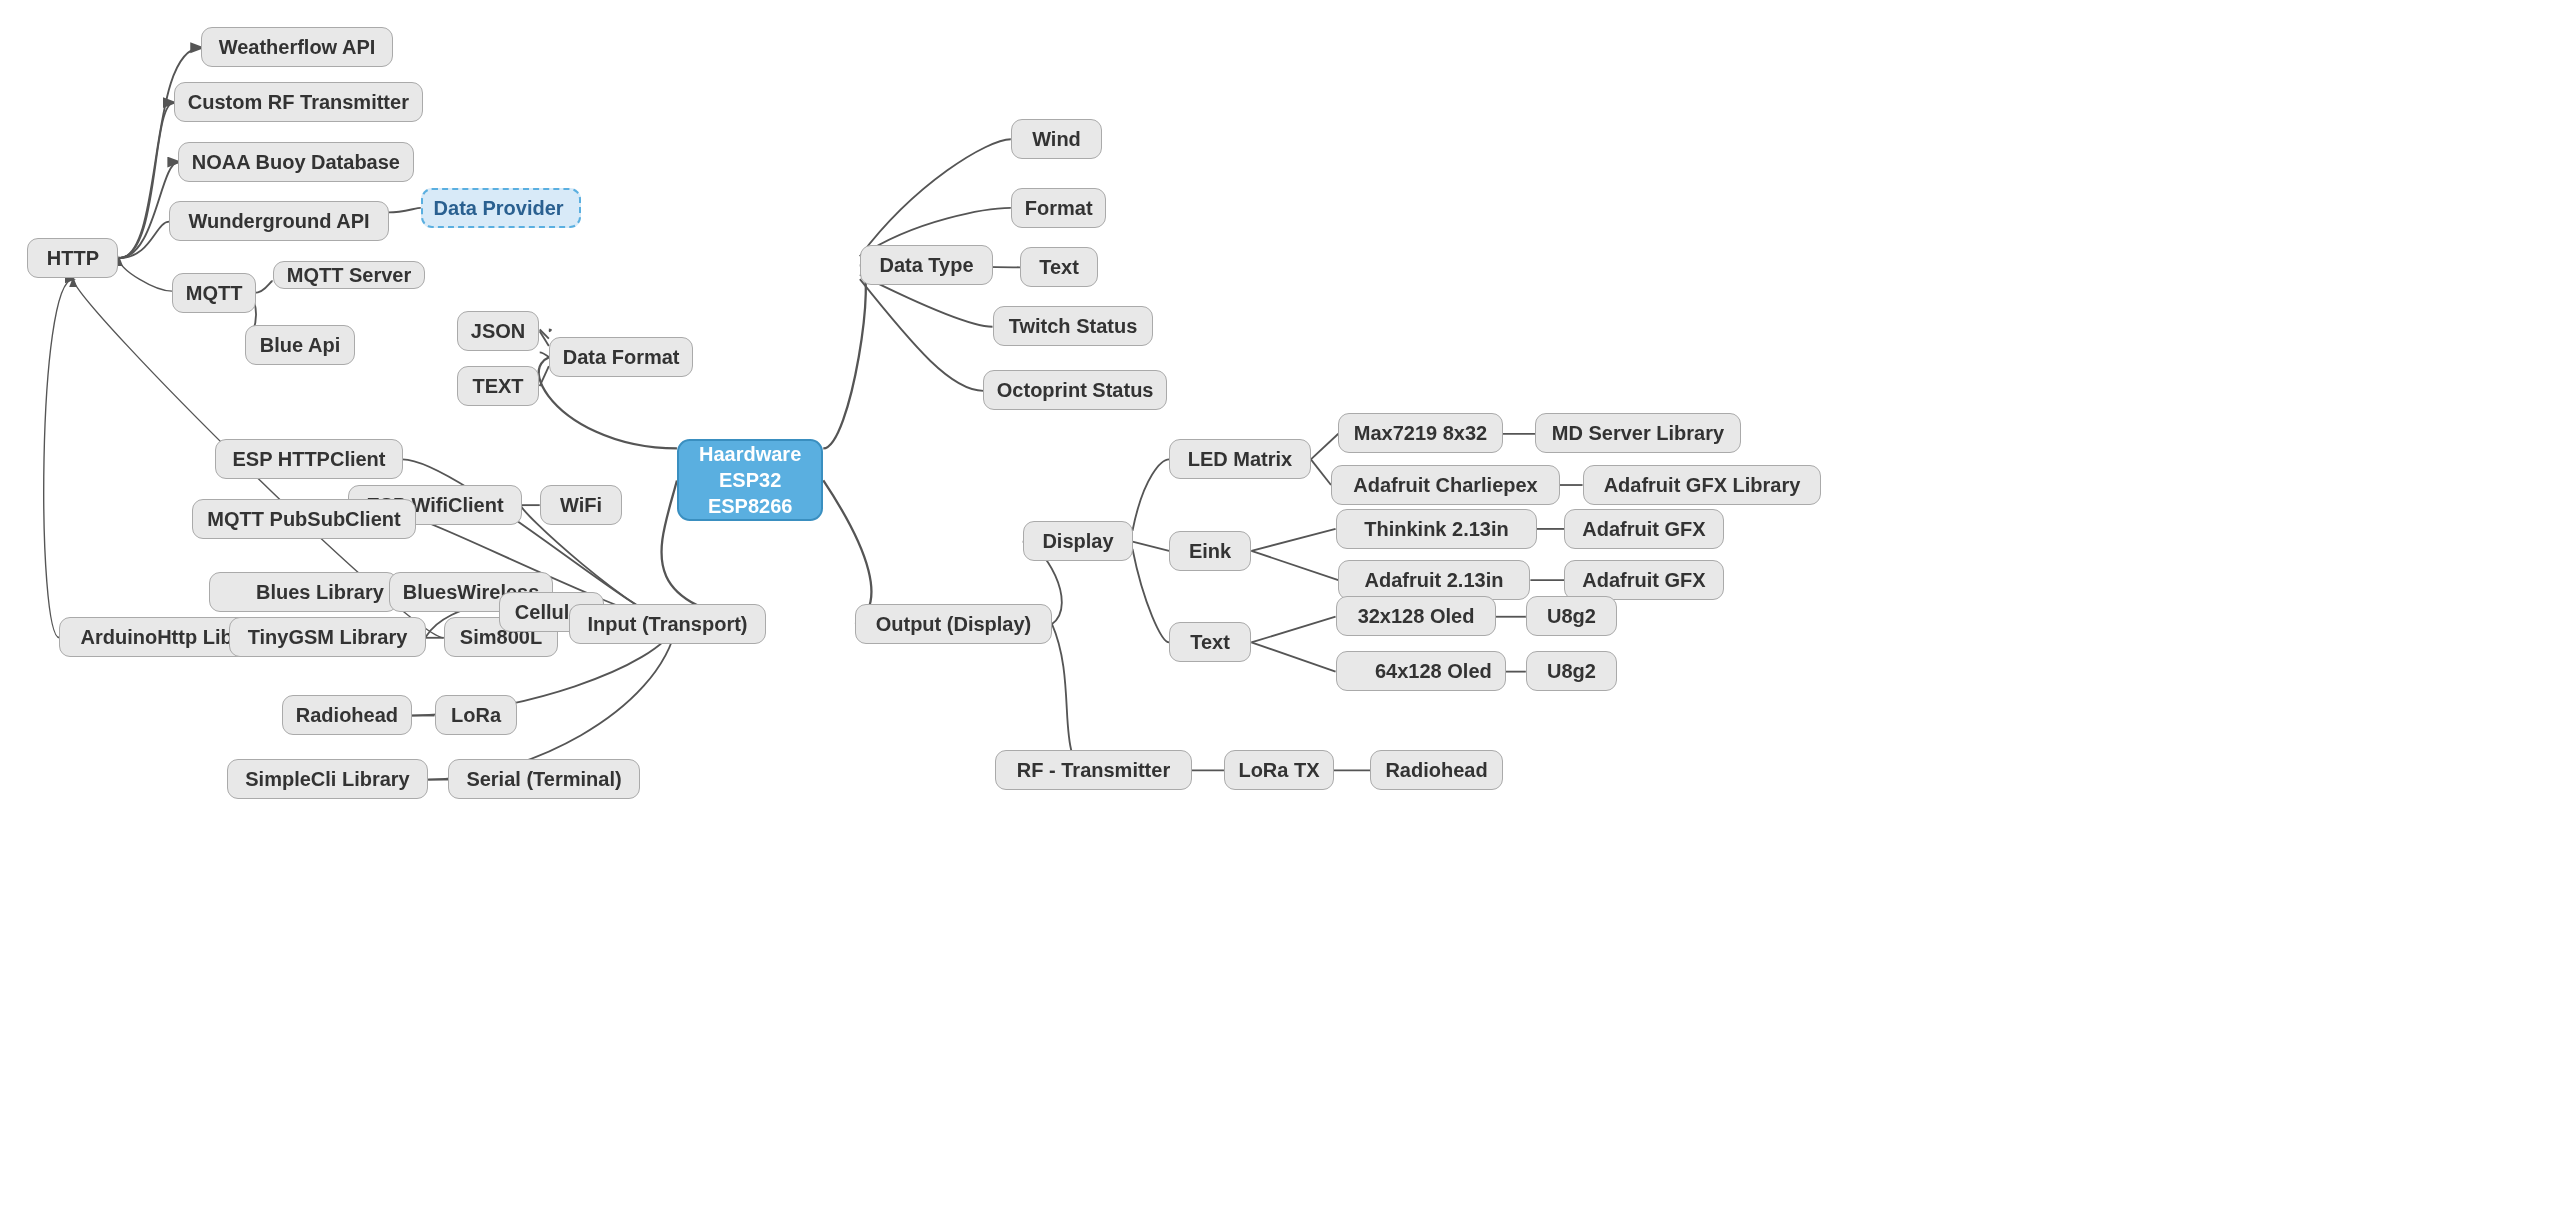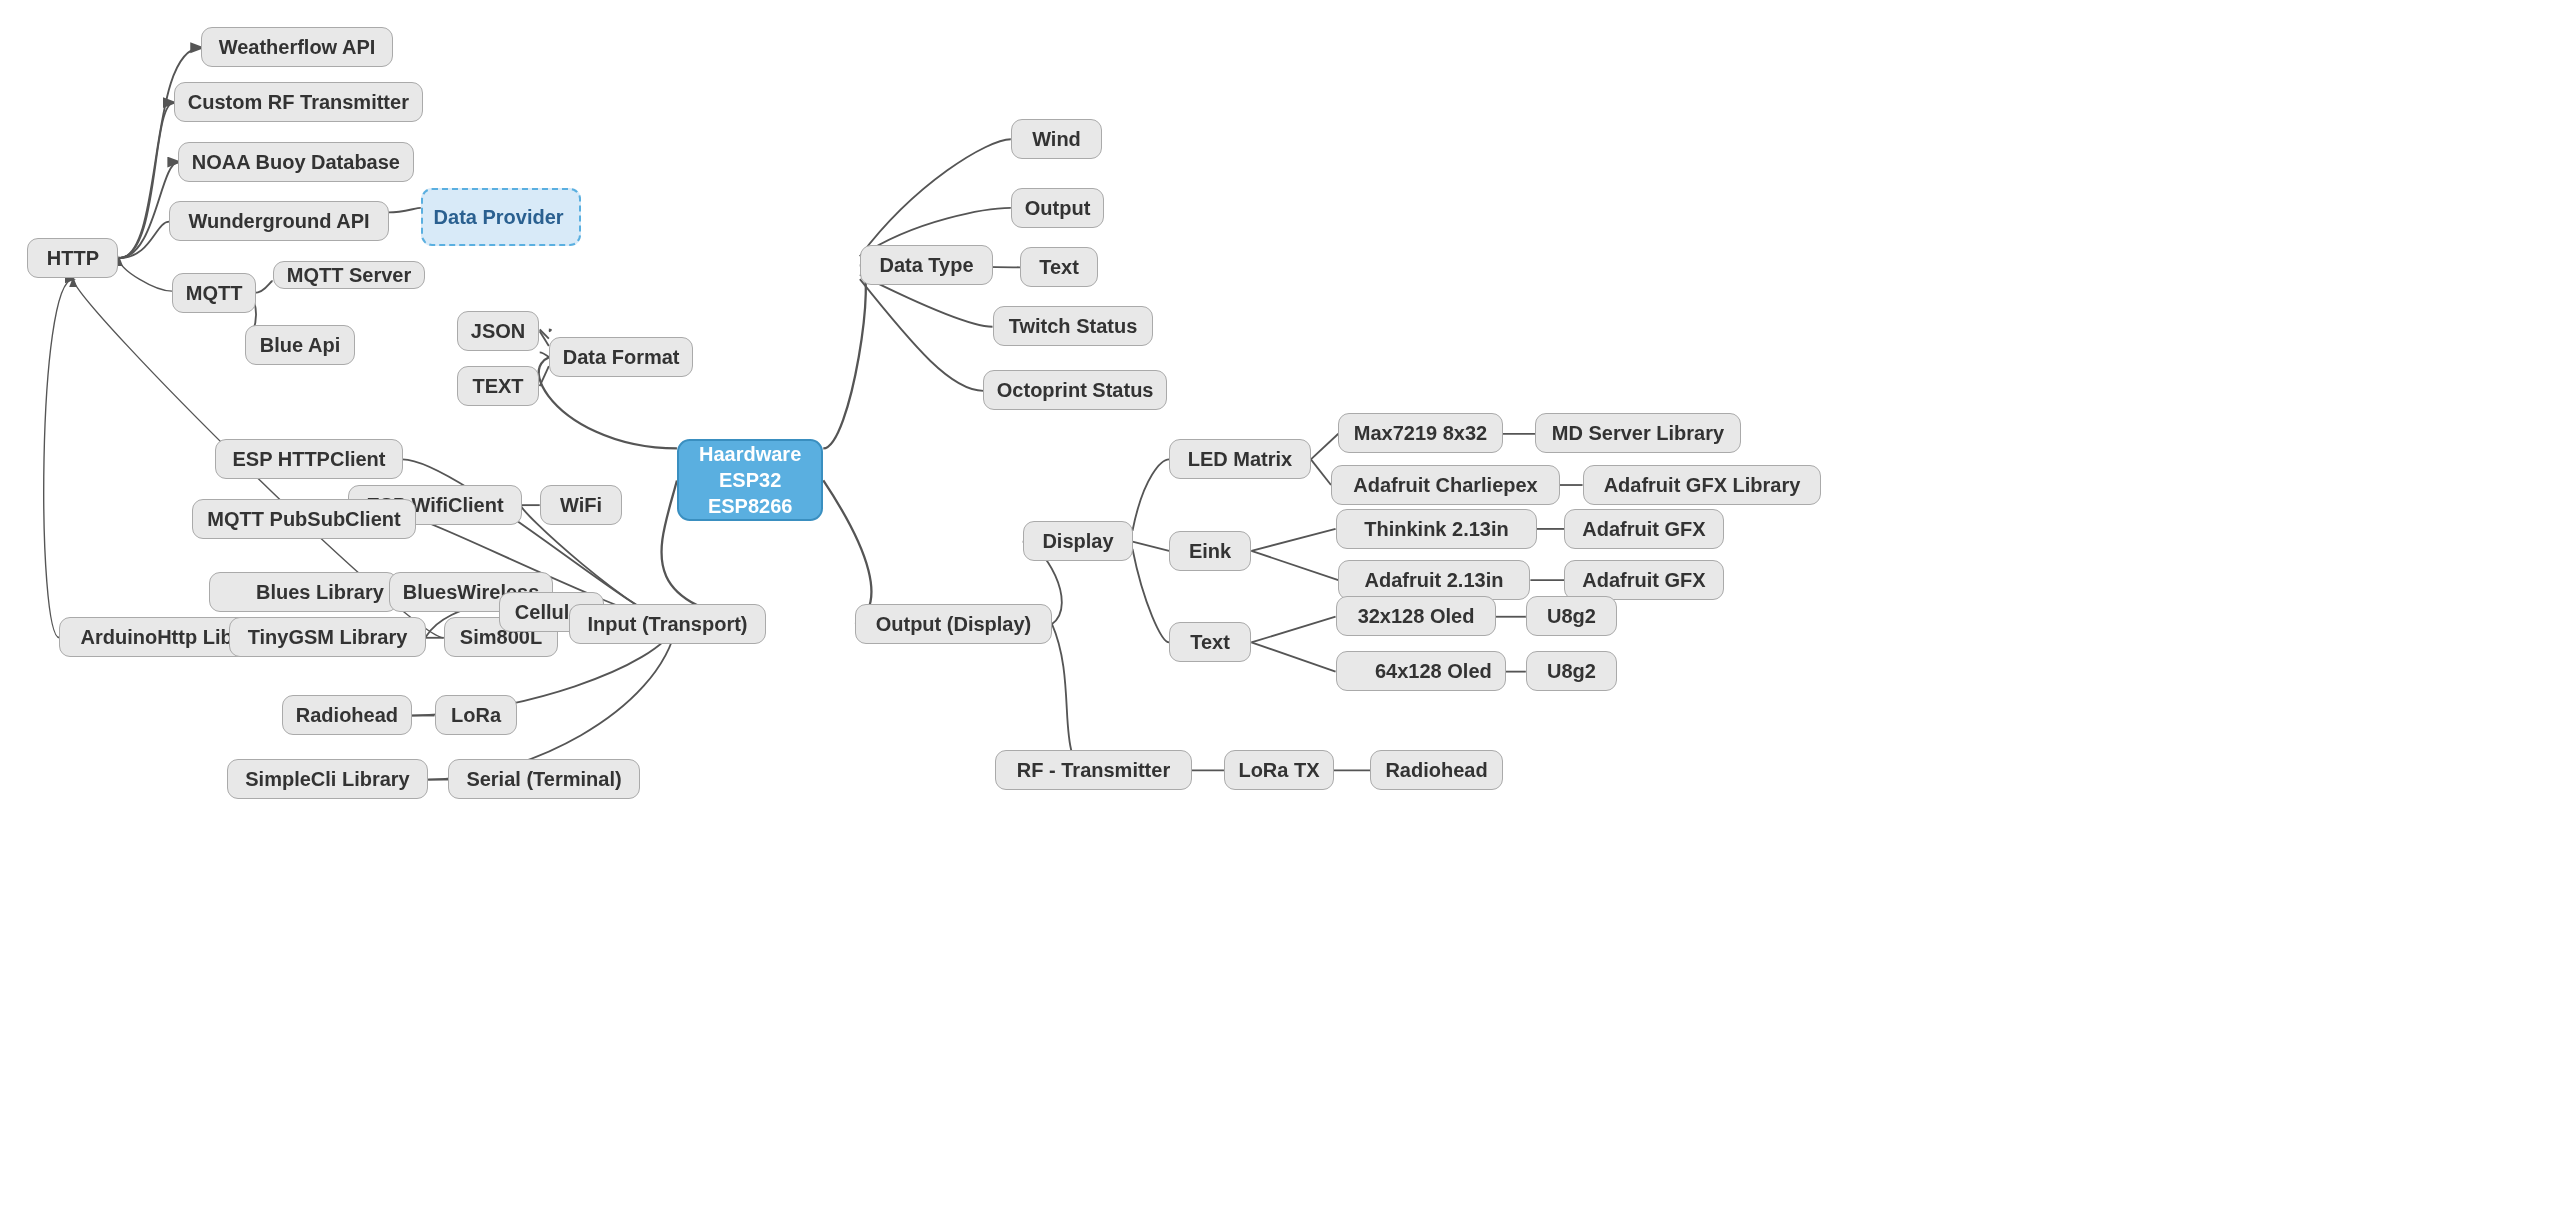--- a/index.html
+++ b/index.html
@@ -156,21 +156,21 @@
 
 <div id="nodes-container">
     <div class="node center" style="left: 677px; top: 439px; min-width: 146px; height: 82px; display: flex; align-items: center; justify-content: center; white-space: pre-line; line-height: 1.3;">Haardware
 ESP32
 ESP8266</div>
     <div class="node" style="left: 27.4px; top: 238px; min-width: 91px; height: 40px; display: flex; align-items: center; justify-content: center;">HTTP</div>
     <div class="node" style="left: 201px; top: 27.4px; min-width: 192px; height: 40px; display: flex; align-items: center; justify-content: center;">Weatherflow API</div>
     <div class="node" style="left: 174px; top: 82px; min-width: 238px; height: 40px; display: flex; align-items: center; justify-content: center;">Custom RF Transmitter</div>
     <div class="node" style="left: 178px; top: 142px; min-width: 229px; height: 40px; display: flex; align-items: center; justify-content: center;">NOAA Buoy Database</div>
     <div class="node" style="left: 169px; top: 201px; min-width: 220px; height: 40px; display: flex; align-items: center; justify-content: center;">Wunderground API</div>
-    <div class="node dashed" style="left: 421px; top: 188px; min-width: 160px; height: 58px; display: flex; align-items: center; justify-content: center; padding-left: 8px;">Data Provider</div>
+    <div class="node dashed" style="left: 421px; top: 188px; min-width: 160px; height: 40px; display: flex; align-items: center; justify-content: center; padding-left: 8px;">Data Provider</div>
     <div class="node" style="left: 172px; top: 273px; min-width: 82px; height: 40px; display: flex; align-items: center; justify-content: center;">MQTT</div>
     <div class="node" style="left: 273px; top: 261px; min-width: 151px; height: 28px; display: flex; align-items: center; justify-content: center;">MQTT Server</div>
     <div class="node" style="left: 245px; top: 325px; min-width: 110px; height: 40px; display: flex; align-items: center; justify-content: center;">Blue Api</div>
     <div class="node" style="left: 457px; top: 311px; min-width: 82px; height: 40px; display: flex; align-items: center; justify-content: center;">JSON</div>
     <div class="node" style="left: 457px; top: 366px; min-width: 82px; height: 40px; display: flex; align-items: center; justify-content: center;">TEXT</div>
     <div class="node" style="left: 549px; top: 337px; min-width: 142px; height: 40px; display: flex; align-items: center; justify-content: center;">Data Format</div>
     <div class="node" style="left: 215px; top: 439px; min-width: 188px; height: 40px; display: flex; align-items: center; justify-content: center;">ESP HTTPClient</div>
     <div class="node" style="left: 348px; top: 485px; min-width: 174px; height: 40px; display: flex; align-items: center; justify-content: center;">ESP WifiClient</div>
     <div class="node" style="left: 540px; top: 485px; min-width: 82px; height: 40px; display: flex; align-items: center; justify-content: center;">WiFi</div>
     <div class="node" style="left: 192px; top: 499px; min-width: 224px; height: 40px; display: flex; align-items: center; justify-content: center;">MQTT PubSubClient</div>
@@ -180,21 +180,21 @@
     <div class="node" style="left: 229px; top: 617px; min-width: 197px; height: 40px; display: flex; align-items: center; justify-content: center;">TinyGSM Library</div>
     <div class="node" style="left: 444px; top: 617px; min-width: 114px; height: 40px; display: flex; align-items: center; justify-content: center;">Sim800L</div>
     <div class="node" style="left: 499px; top: 592px; min-width: 105px; height: 40px; display: flex; align-items: center; justify-content: center;">Cellular</div>
     <div class="node" style="left: 569px; top: 604px; min-width: 197px; height: 40px; display: flex; align-items: center; justify-content: center;">Input (Transport)</div>
     <div class="node" style="left: 282px; top: 695px; min-width: 128px; height: 40px; display: flex; align-items: center; justify-content: center;">Radiohead</div>
     <div class="node" style="left: 435px; top: 695px; min-width: 82px; height: 40px; display: flex; align-items: center; justify-content: center;">LoRa</div>
     <div class="node" style="left: 227px; top: 759px; min-width: 201px; height: 40px; display: flex; align-items: center; justify-content: center;">SimpleCli Library</div>
     <div class="node" style="left: 448px; top: 759px; min-width: 192px; height: 40px; display: flex; align-items: center; justify-content: center;">Serial (Terminal)</div>
     <div class="node" style="left: 860px; top: 245px; min-width: 133px; height: 40px; display: flex; align-items: center; justify-content: center;">Data Type</div>
     <div class="node" style="left: 1011px; top: 119px; min-width: 91px; height: 40px; display: flex; align-items: center; justify-content: center;">Wind</div>
-    <div class="node" style="left: 1011px; top: 188px; min-width: 91px; height: 40px; display: flex; align-items: center; justify-content: center;">Output</div>
+    <div class="node" style="left: 1011px; top: 188px; min-width: 91px; height: 40px; display: flex; align-items: center; justify-content: center;">Format</div>
     <div class="node" style="left: 1020px; top: 247px; min-width: 78px; height: 40px; display: flex; align-items: center; justify-content: center;">Text</div>
     <div class="node" style="left: 993px; top: 306px; min-width: 160px; height: 40px; display: flex; align-items: center; justify-content: center;">Twitch Status</div>
     <div class="node" style="left: 983px; top: 370px; min-width: 183px; height: 40px; display: flex; align-items: center; justify-content: center;">Octoprint Status</div>
     <div class="node" style="left: 855px; top: 604px; min-width: 197px; height: 40px; display: flex; align-items: center; justify-content: center;">Output (Display)</div>
     <div class="node" style="left: 1023px; top: 521px; min-width: 110px; height: 40px; display: flex; align-items: center; justify-content: center;">Display</div>
     <div class="node" style="left: 1169px; top: 439px; min-width: 142px; height: 40px; display: flex; align-items: center; justify-content: center;">LED Matrix</div>
     <div class="node" style="left: 1338px; top: 413px; min-width: 165px; height: 40px; display: flex; align-items: center; justify-content: center;">Max7219 8x32</div>
     <div class="node" style="left: 1535px; top: 413px; min-width: 206px; height: 40px; display: flex; align-items: center; justify-content: center;">MD Server Library</div>
     <div class="node" style="left: 1331px; top: 465px; min-width: 229px; height: 40px; display: flex; align-items: center; justify-content: center;">Adafruit Charliepex</div>
     <div class="node" style="left: 1583px; top: 465px; min-width: 238px; height: 40px; display: flex; align-items: center; justify-content: center;">Adafruit GFX Library</div>

